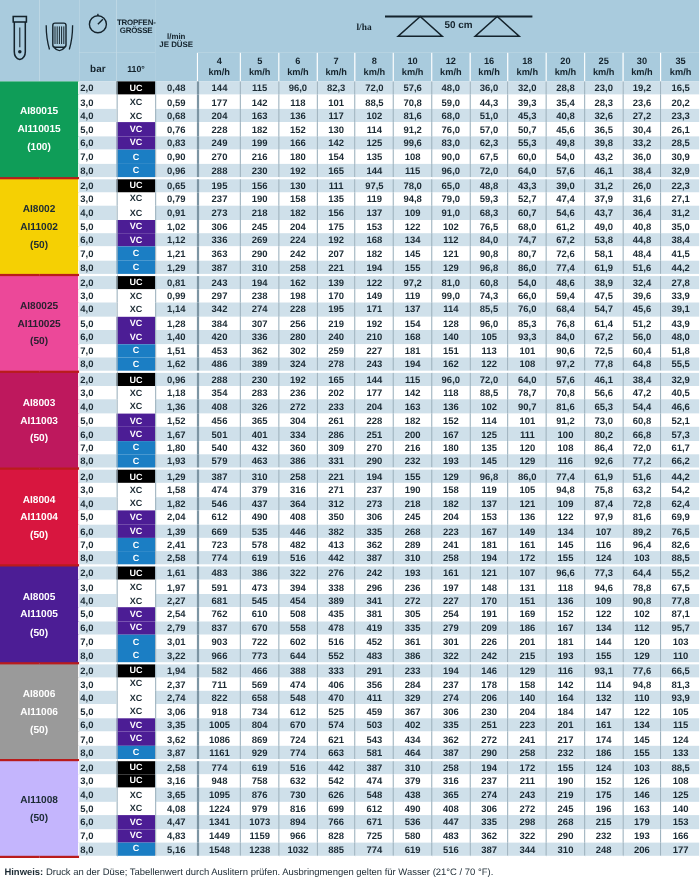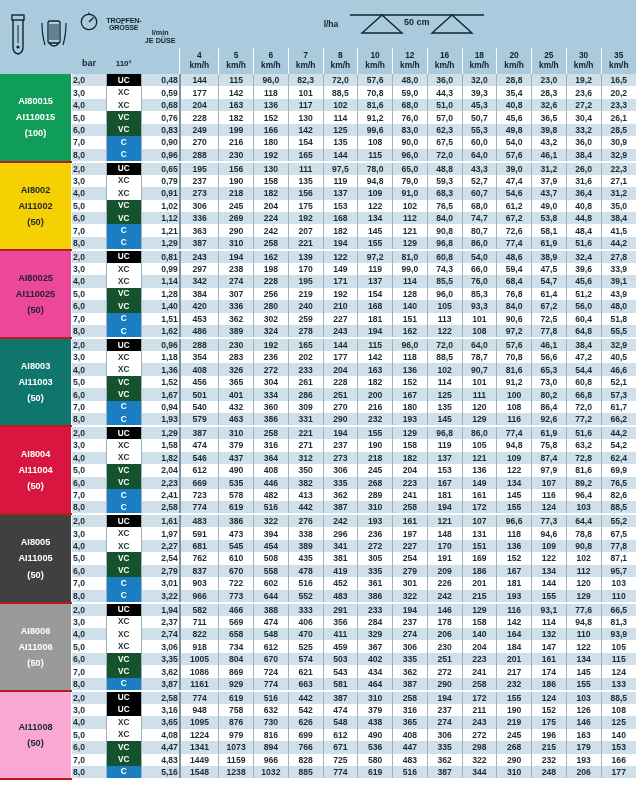--- a/index.html
+++ b/index.html
@@ -47,21 +47,21 @@
     line-height: 1.0; letter-spacing: -0.2px;
   }
   .lmin-title {
     font-size: 7.2px; font-weight: bold; color: #14232c;
     line-height: 1.05;
   }
   .lha-wrap {
     display: flex; align-items: center; justify-content: center;
     gap: 4px; height: 48px;
   }
-  .lha-text { font-size: 8.5px; font-weight: bold; color: #14232c; }
+  .lha-text { font-size: 8.5px; font-weight: bold; color: #14232c; font-family: Liberation Serif, serif; }
   .spd-head {
     font-size: 8.4px; font-weight: bold; color: #14232c;
     text-align: center; line-height: 1.12;
     border-left: 1px solid #ffffff;
     background: #a9cbdd;
     padding: 2px 0 3px 0;
   }
 
   
   td.lbl {
@@ -82,39 +82,39 @@
     color: #1b2a33;
     border-right: 1px solid #9fb3bf;
   }
   td.drop {
     text-align: center;
     font-size: 8.2px;
     font-weight: bold;
     border-right: 1px solid #9fb3bf;
   }
   td.lmin {
-    text-align: right;
+    text-align: center;
     font-size: 8.6px;
     font-weight: bold;
     color: #1b2a33;
     border-right: 2px solid #7d95a3;
   }
   td.v {
     text-align: center;
     font-size: 8.6px;
     font-weight: bold;
     color: #1b2a33;
     border-left: 1px solid #9fb3bf;
   }
   tr.r { height: 12.45px; }
   tr.band td.bar, tr.band td.lmin, tr.band td.v { background: #cfe0ea; }
   tr.plain td.bar, tr.plain td.lmin, tr.plain td.v { background: #ffffff; }
   tr.blk td.drop { background: #000000; color: #ffffff; }
   tr.wht td.drop { background: #ffffff; color: #1b2a33; }
-  tr.grn td.drop { background: #14532d; color: #ffffff; }
+  tr.grn td.drop { background: #4c1d95; color: #ffffff; }
   tr.blu td.drop { background: #1b7ec4; color: #ffffff; }
   tr.blockend td { border-bottom: 2px solid #ffffff; }
 
   .footer {
     padding: 7px 4px 0 4px;
     font-size: 8.6px;
     color: #1b2a33;
     line-height: 1.2;
   }
   .footer b { font-weight: bold; }
@@ -607,21 +607,21 @@
           <td class="v">194</td>
           <td class="v">162</td>
           <td class="v">122</td>
           <td class="v">108</td>
           <td class="v">97,2</td>
           <td class="v">77,8</td>
           <td class="v">64,8</td>
           <td class="v">55,5</td>
         </tr>
         <tr class="r band blk">
-          <td class="lbl" colspan="2" rowspan="7" style="background: #0f766e; color: rgb(255, 255, 255);">
+          <td class="lbl" colspan="2" rowspan="7" style="background: #be185d; color: rgb(255, 255, 255);">
             <div>AI8003</div>
             <div>AI11003</div>
             <div>(50)</div>
           </td>
           <td class="bar">2,0</td>
           <td class="drop">UC</td>
           <td class="lmin">0,96</td>
           <td class="v">288</td>
           <td class="v">230</td>
           <td class="v">192</td>
@@ -704,21 +704,21 @@
           <td class="v">125</td>
           <td class="v">111</td>
           <td class="v">100</td>
           <td class="v">80,2</td>
           <td class="v">66,8</td>
           <td class="v">57,3</td>
         </tr>
         <tr class="r plain blu">
           <td class="bar">7,0</td>
           <td class="drop">C</td>
-          <td class="lmin">0,94</td>
+          <td class="lmin">1,80</td>
           <td class="v">540</td>
           <td class="v">432</td>
           <td class="v">360</td>
           <td class="v">309</td>
           <td class="v">270</td>
           <td class="v">216</td>
           <td class="v">180</td>
           <td class="v">135</td>
           <td class="v">120</td>
           <td class="v">108</td>
@@ -817,21 +817,21 @@
           <td class="v">153</td>
           <td class="v">136</td>
           <td class="v">122</td>
           <td class="v">97,9</td>
           <td class="v">81,6</td>
           <td class="v">69,9</td>
         </tr>
         <tr class="r band grn">
           <td class="bar">6,0</td>
           <td class="drop">VC</td>
-          <td class="lmin">2,23</td>
+          <td class="lmin">1,39</td>
           <td class="v">669</td>
           <td class="v">535</td>
           <td class="v">446</td>
           <td class="v">382</td>
           <td class="v">335</td>
           <td class="v">268</td>
           <td class="v">223</td>
           <td class="v">167</td>
           <td class="v">149</td>
           <td class="v">134</td>
@@ -869,21 +869,21 @@
           <td class="v">310</td>
           <td class="v">258</td>
           <td class="v">194</td>
           <td class="v">172</td>
           <td class="v">155</td>
           <td class="v">124</td>
           <td class="v">103</td>
           <td class="v">88,5</td>
         </tr>
         <tr class="r band blk">
-          <td class="lbl" colspan="2" rowspan="7" style="background: #404040; color: rgb(255, 255, 255);">
+          <td class="lbl" colspan="2" rowspan="7" style="background: #4c1d95; color: rgb(255, 255, 255);">
             <div>AI8005</div>
             <div>AI11005</div>
             <div>(50)</div>
           </td>
           <td class="bar">2,0</td>
           <td class="drop">UC</td>
           <td class="lmin">1,61</td>
           <td class="v">483</td>
           <td class="v">386</td>
           <td class="v">322</td>
@@ -1131,21 +1131,21 @@
           <td class="v">464</td>
           <td class="v">387</td>
           <td class="v">290</td>
           <td class="v">258</td>
           <td class="v">232</td>
           <td class="v">186</td>
           <td class="v">155</td>
           <td class="v">133</td>
         </tr>
         <tr class="r band blk">
-          <td class="lbl" colspan="2" rowspan="7" style="background: #f9a8d4; color: rgb(27, 42, 51); margin-top: 40px;">
+          <td class="lbl" colspan="2" rowspan="7" style="background: #c4b5fd; color: rgb(27, 42, 51); margin-top: 40px;">
             <div>AI11008</div>
             <div>(50)</div>
           </td>
           <td class="bar">2,0</td>
           <td class="drop">UC</td>
           <td class="lmin">2,58</td>
           <td class="v">774</td>
           <td class="v">619</td>
           <td class="v">516</td>
           <td class="v">442</td>
@@ -1263,13 +1263,16 @@
           <td class="v">387</td>
           <td class="v">344</td>
           <td class="v">310</td>
           <td class="v">248</td>
           <td class="v">206</td>
           <td class="v">177</td>
         </tr>
       </tbody>
   </table>
 
+  <div class="footer">
+    <b>Hinweis:</b><span> Druck an der Düse; Tabellenwert durch Auslitern prüfen. Ausbringmengen gelten für Wasser (21°C / 70 °F).</span>
+  </div>
 </div>
 
 </body></html>

